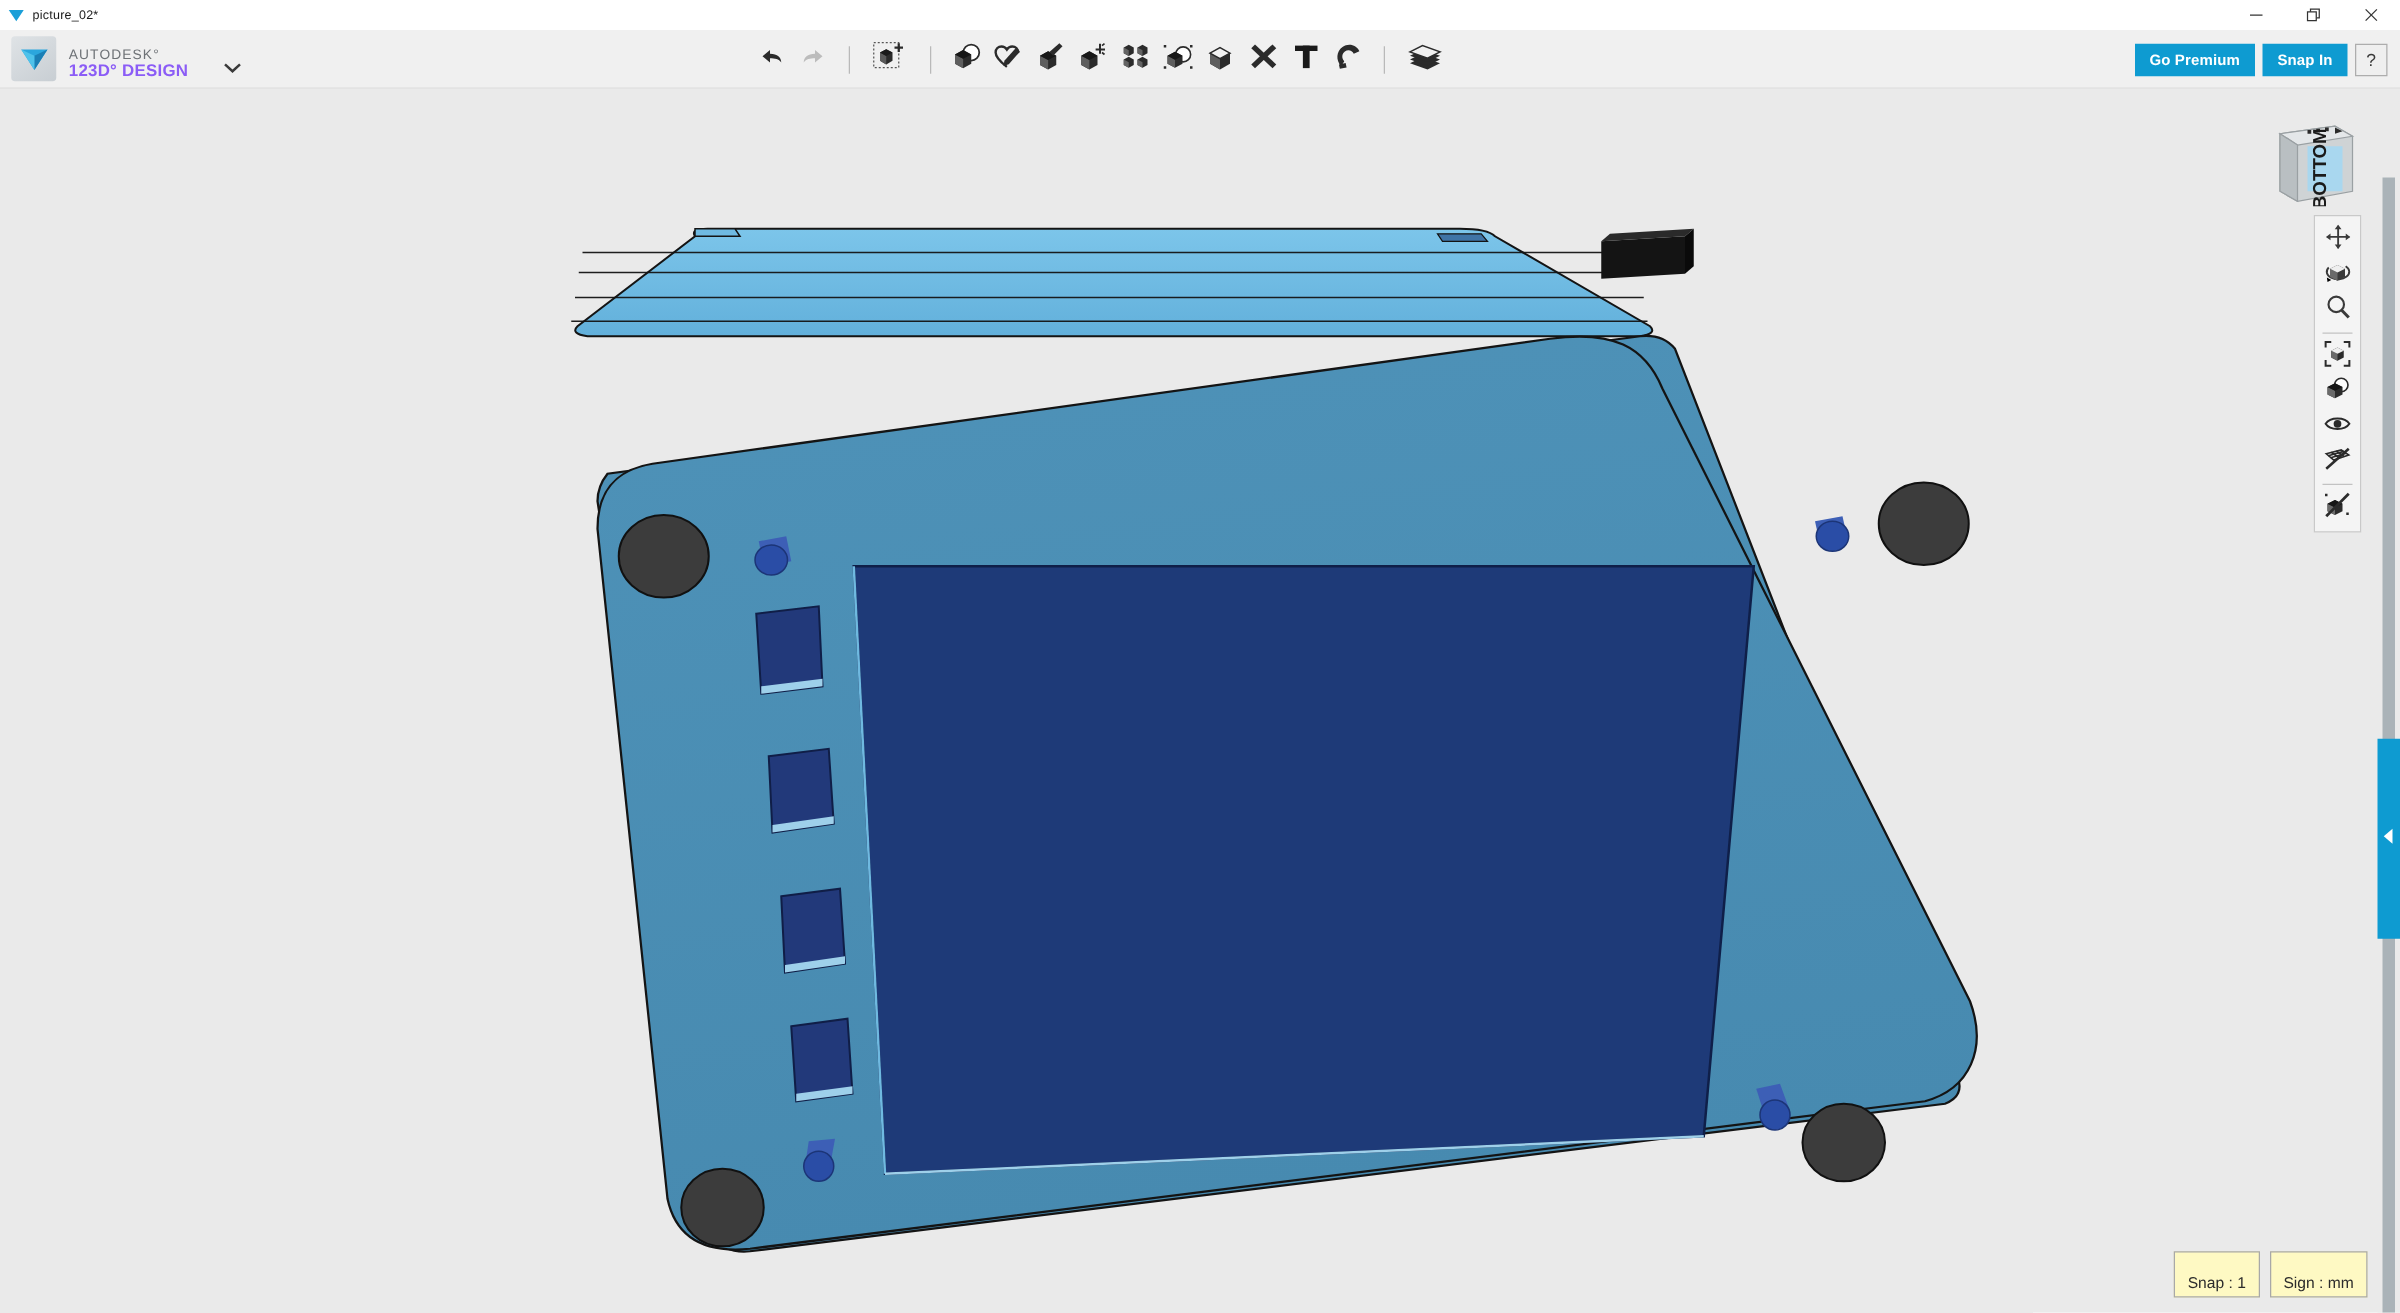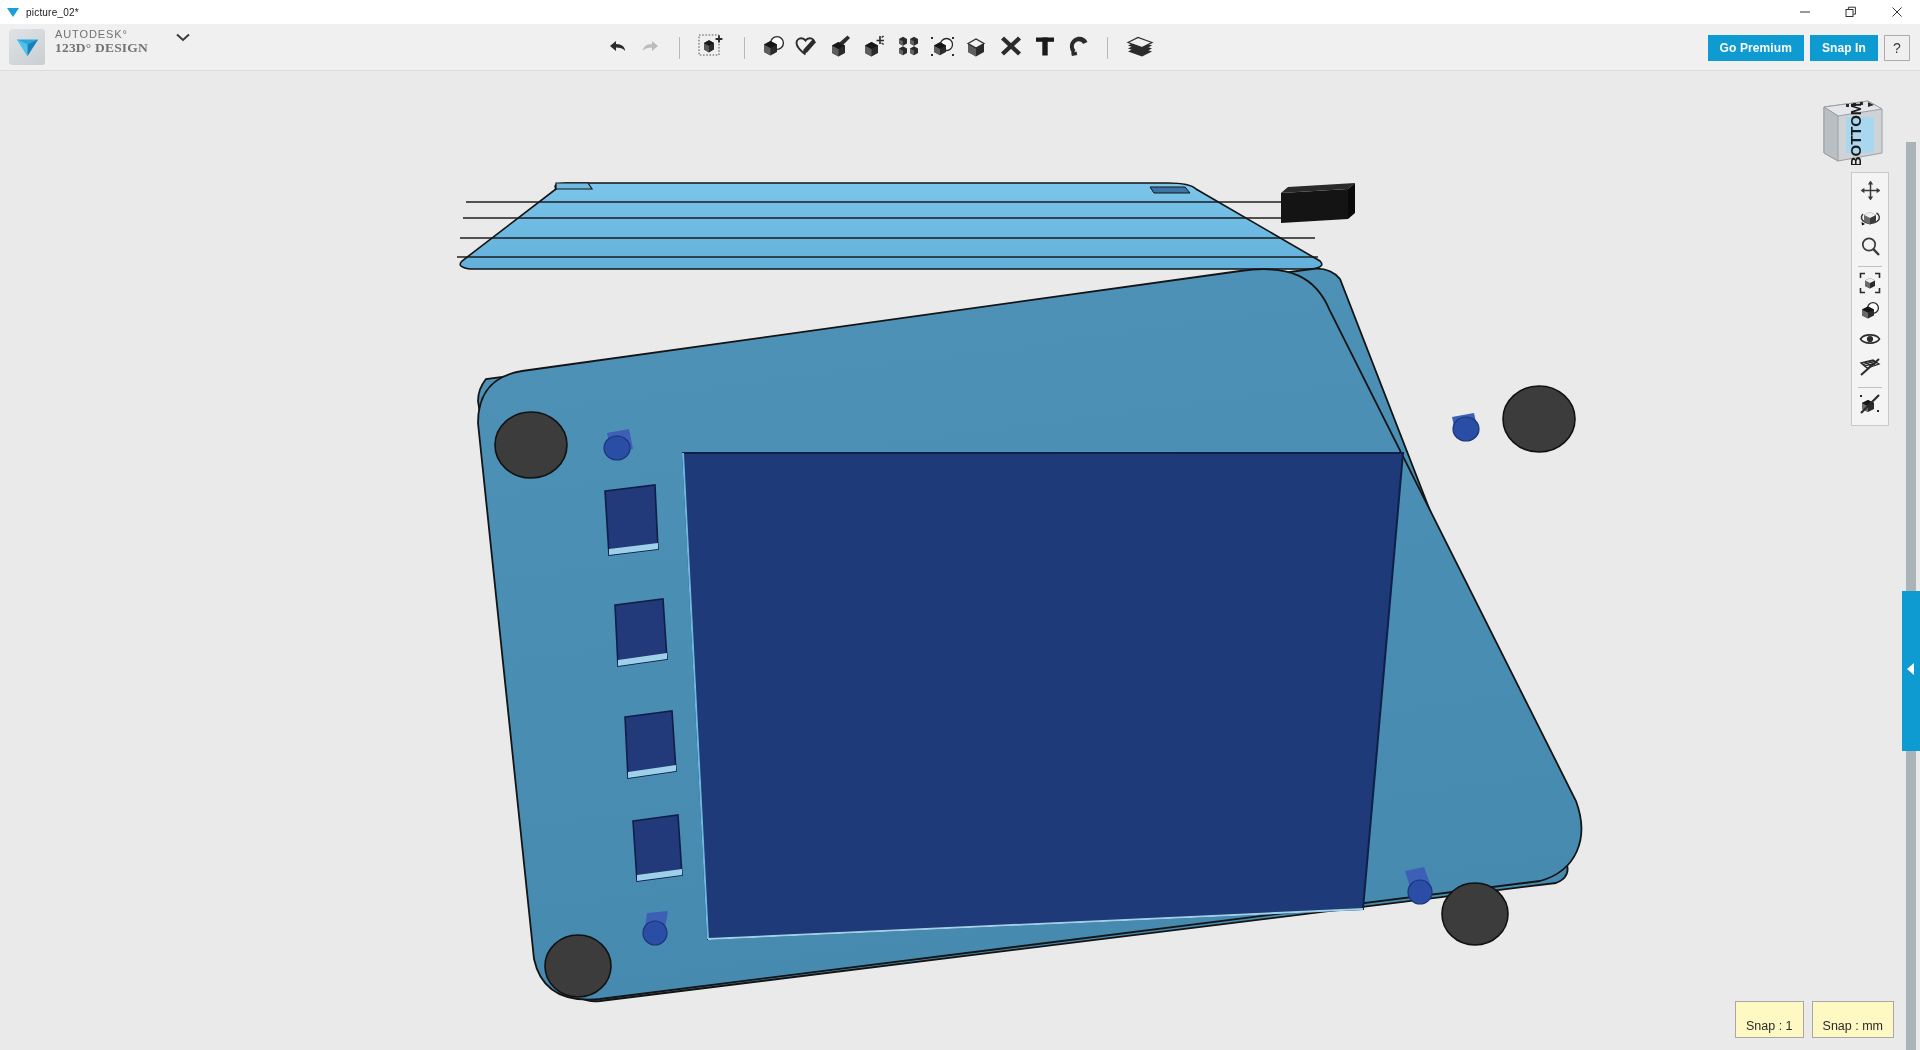--- a/index.html
+++ b/index.html
@@ -25,33 +25,33 @@
     width: 46px; height: 24px; display: flex; align-items: center; justify-content: center;
   }
 
   
   #toolbar {
     position: absolute; left: 0; top: 24px; width: 1920px; height: 47px;
     background: #f0f0f0;
     border-bottom: 1px solid #dcdcdc;
     display: flex; align-items: center;
   }
-  #brand { display: flex; align-items: flex-start; padding-left: 9px; }
+  #brand { display: flex; align-items: flex-end; padding-left: 9px; }
   #brand .logo-box {
     width: 36px; height: 36px; border-radius: 3px;
     background: linear-gradient(145deg,#dfe3e6 0%, #c8ced3 100%);
     display: flex; align-items: center; justify-content: center;
     margin-right: 10px;
   }
   #brand .brand-text { line-height: 1.08; }
   #brand .brand-top {
     font-size: 11px; color: #6e7276; letter-spacing: .9px; font-weight: 400;
   }
   #brand .brand-bot {
-    font-size: 13.5px; color: #737373; letter-spacing: .2px; font-weight: bold; font-family: Liberation Serif, serif;
+    font-size: 13.5px; color: #8b5cf6; letter-spacing: .2px; font-weight: bold;
   }
   #brand .brand-caret { margin-left: 26px; }
 
   #tool-center {
     position: absolute; left: 600px; top: 0; height: 47px;
     display: flex; align-items: center; gap: 0px;
   }
   .tbtn {
     width: 34px; height: 38px; display: flex; align-items: center; justify-content: center;
   }
@@ -596,16 +596,16 @@
   <div id="panel-tab">
     <span>
       <svg width="10" height="14" viewBox="0 0 10 14">
         <polygon points="8,1 8,13 1,7" fill="#ffffff"></polygon>
       </svg>
     </span>
   </div>
 
   <div id="statusbar">
     <div class="status-chip">Snap : 1</div>
-    <div class="status-chip">Snap : mm</div>
+    <div class="status-chip">Sign : mm</div>
   </div>
 
 </div>
 
 </body></html>

